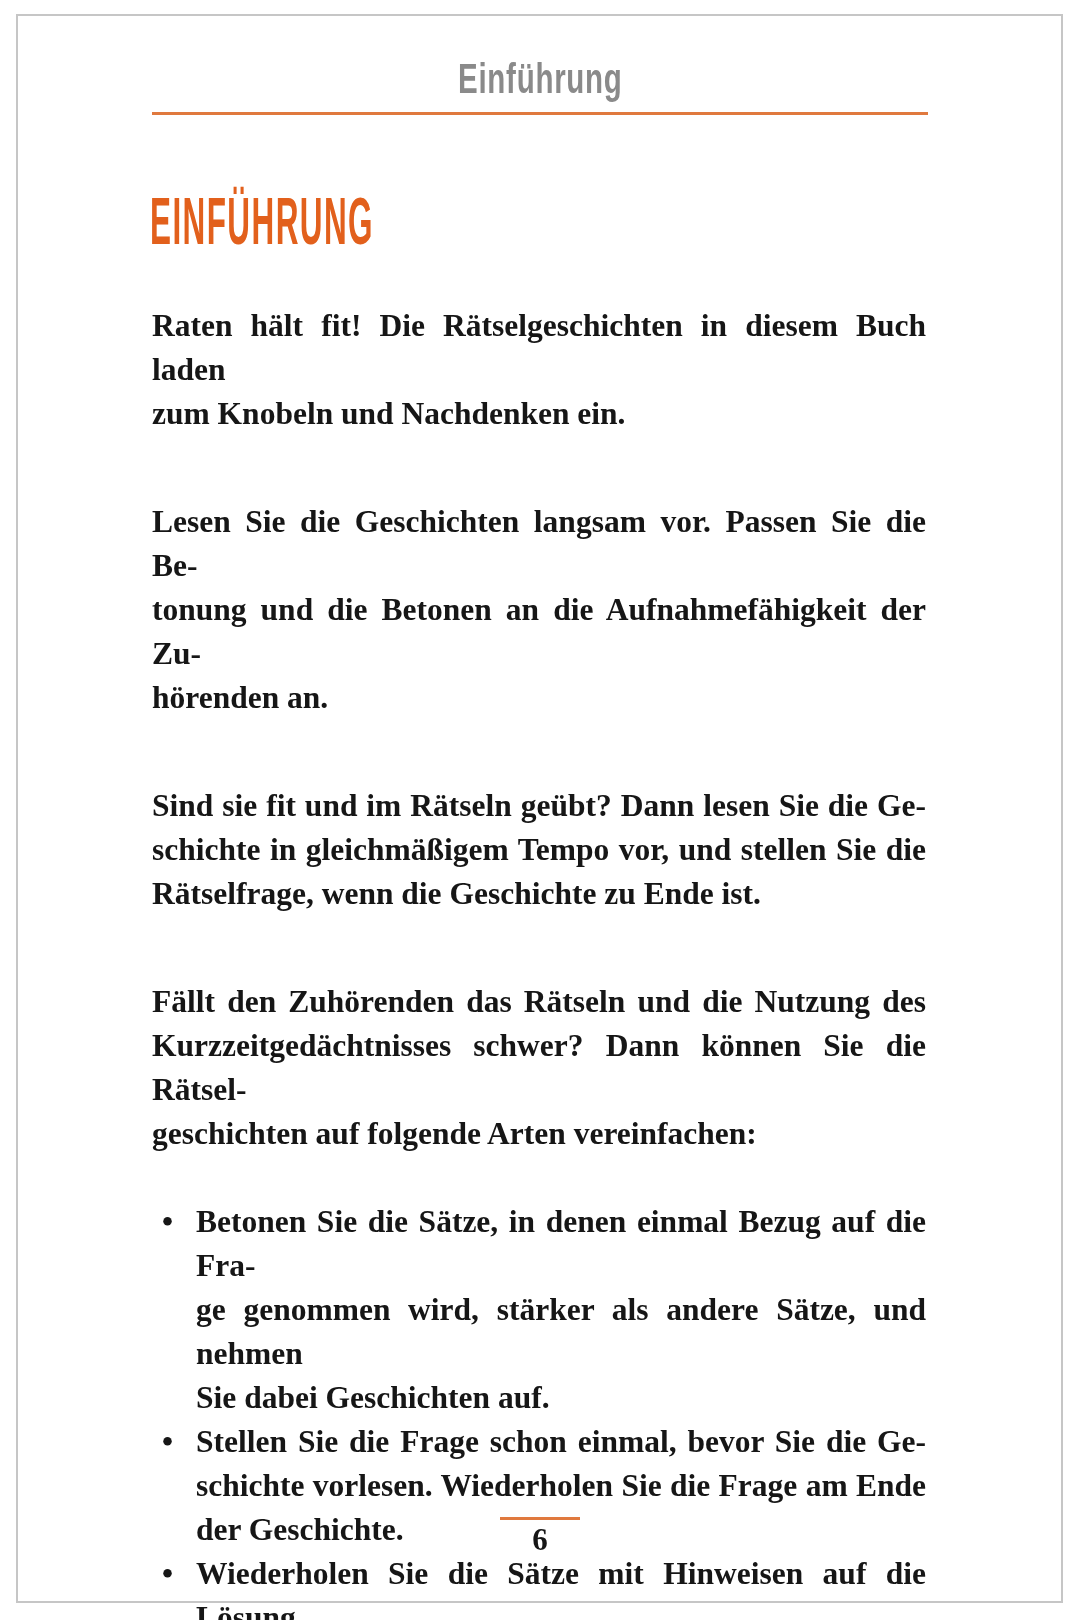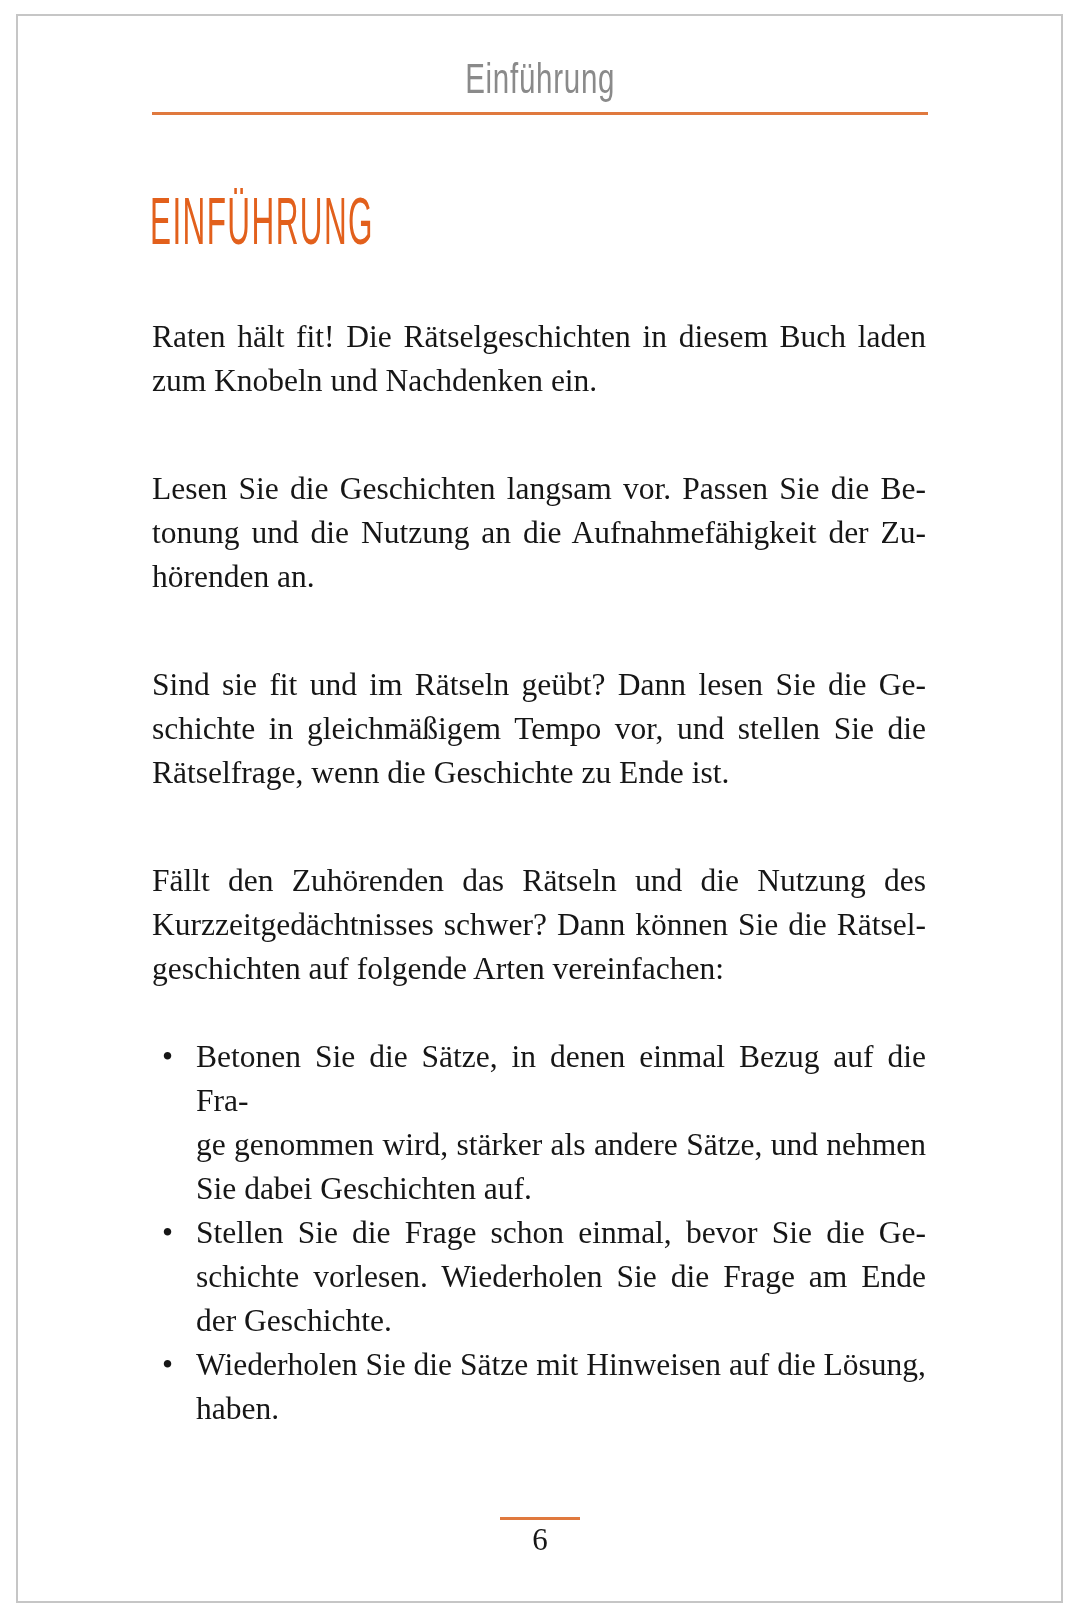--- a/index.html
+++ b/index.html
@@ -2,21 +2,21 @@
 <html lang="de" style="--accent: #E2601C; --rule: #E0793E; --muted: #8A8A8A; --ink: #161616; --border: #C6C6C6;"><head>
 <meta charset="utf-8">
 <style>
   :root{
     --accent:#E2601C; --rule:#E0793E; --muted:#8A8A8A; --ink:#161616; --border:#C6C6C6;
   }
   *{margin:0;padding:0;box-sizing:border-box;}
   html,body{background:#ffffff;}
   .page{
     position:relative; width:1080px; height:1620px; background:#ffffff;
-    overflow:hidden; font-family:"Liberation Serif", serif; color:var(--ink);
+    overflow:hidden; font-family:"Liberation Serif", serif; color:var(--ink);font-weight:bold;
   }
   .page-border{
     position:absolute; left:16px; top:14px; right:17px; bottom:17px;
     border:2px solid var(--border); pointer-events:none;
   }
   
   .running-header{
     position:absolute; top:52px; left:0; width:100%; text-align:center;
     font-family:"Liberation Sans", sans-serif; color:var(--muted);
   }
@@ -36,21 +36,21 @@
   .page-title .hw{
     display:inline-block; font-size:67px; line-height:70px; letter-spacing:3px;
     transform:scale(0.47,1.0); transform-origin:left center;
   }
   
   .body-col{
     position:absolute; left:152px; top:301px; width:774px;
     font-size:31.5px; line-height:44px;
   }
   .para{margin-top:64px;}
-  .para:first-child{margin-top:14px;}
+  .para:first-child{margin-top:3px;}
   .lines > div{text-align:justify; text-align-last:justify;}
   .lines > div:last-child{text-align:left; text-align-last:left;}
   .bullet-list{margin-top:44px;}
   .bullet-item{position:relative; padding-left:44px;}
   .bullet-item .marker{
     position:absolute; left:10px; top:0; line-height:44px; font-size:31.5px;
   }
   
   .footer-rule{
     position:absolute; left:500px; top:1517px; width:80px; height:3px;
@@ -76,21 +76,21 @@
     <span class="hw">EINFÜHRUNG</span>
   </div>
 
   <div class="body-col">
     <div class="para lines">
         <div>Raten hält fit! Die Rätselgeschichten in diesem Buch laden</div>
         <div>zum Knobeln und Nachdenken ein.</div>
       </div>
     <div class="para lines">
         <div>Lesen Sie die Geschichten langsam vor. Passen Sie die Be-</div>
-        <div>tonung und die Nutzung an die Aufnahmefähigkeit der Zu-</div>
+        <div>tonung und die Betonen an die Aufnahmefähigkeit der Zu-</div>
         <div>hörenden an.</div>
       </div>
     <div class="para lines">
         <div>Sind sie fit und im Rätseln geübt? Dann lesen Sie die Ge-</div>
         <div>schichte in gleichmäßigem Tempo vor, und stellen Sie die</div>
         <div>Rätselfrage, wenn die Geschichte zu Ende ist.</div>
       </div>
     <div class="para lines">
         <div>Fällt den Zuhörenden das Rätseln und die Nutzung des</div>
         <div>Kurzzeitgedächtnisses schwer? Dann können Sie die Rätsel-</div>

